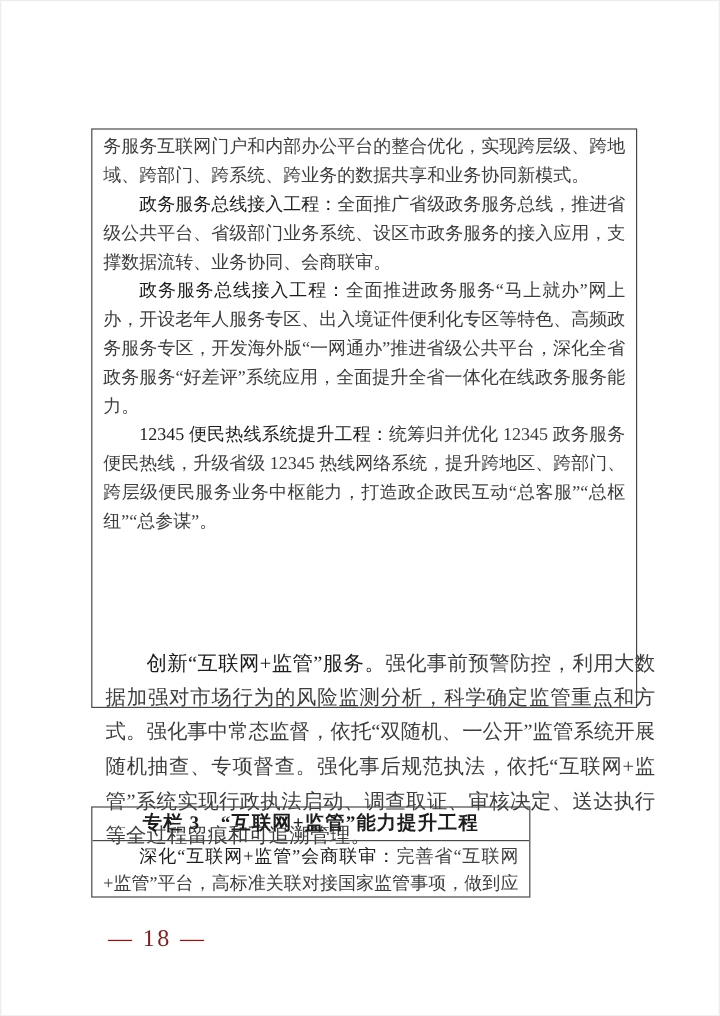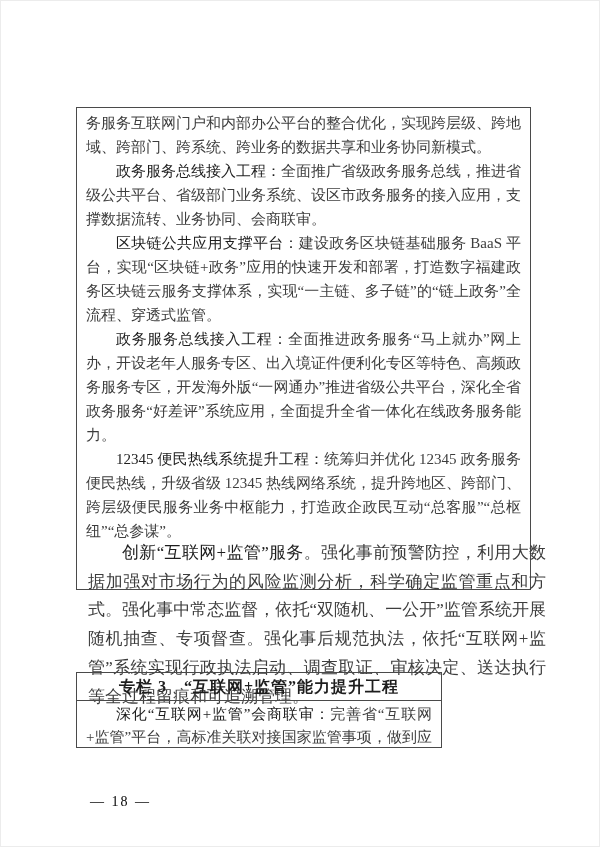--- a/index.html
+++ b/index.html
@@ -78,35 +78,34 @@
     padding: 2px 9px 0 9px;
     font-size: 15px;
     line-height: 23px;
     text-align: justify;
     text-indent: 2em;
   }
   
   .page-number {
     position: absolute;
     left: 90px;
-    top: 794px;
-    font-size: 14px;
-    color: #000000;
+    top: 771px;
+    font-size: 20px;
+    color: #7f1d1d;
     letter-spacing: 2px;
   }
 </style>
 </head>
 <body>
 
 <div class="page">
 
   <div class="project-box">
     <p><span>务服务互联网门户和内部办公平台的整合优化，实现跨层级、跨地域、跨部门、跨系统、跨业务的数据共享和业务协同新模式。</span></p>
     <p class="indent"><span class="lead">政务服务总线接入工程：</span><span>全面推广省级政务服务总线，推进省级公共平台、省级部门业务系统、设区市政务服务的接入应用，支撑数据流转、业务协同、会商联审。</span></p>
-    <p class="indent"><span class="lead">区块链公共应用支撑平台：</span><span>建设政务区块链基础服务 BaaS 平台，实现“区块链+政务”应用的快速开发和部署，打造数字福建政务区块链云服务支撑体系，实现“一主链、多子链”的“链上政务”全流程、穿透式监管。</span></p>
     <p class="indent"><span class="lead">政务服务总线接入工程：</span><span>全面推进政务服务“马上就办”网上办，开设老年人服务专区、出入境证件便利化专区等特色、高频政务服务专区，开发海外版“一网通办”推进省级公共平台，深化全省政务服务“好差评”系统应用，全面提升全省一体化在线政务服务能力。</span></p>
     <p class="indent"><span class="lead">12345 便民热线系统提升工程：</span><span>统筹归并优化 12345 政务服务便民热线，升级省级 12345 热线网络系统，提升跨地区、跨部门、跨层级便民服务业务中枢能力，打造政企政民互动“总客服”“总枢纽”“总参谋”。</span></p>
   </div>
 
   <p class="body-paragraph"><span class="lead">创新“互联网+监管”服务。</span><span>强化事前预警防控，利用大数据加强对市场行为的风险监测分析，科学确定监管重点和方式。强化事中常态监督，依托“双随机、一公开”监管系统开展随机抽查、专项督查。强化事后规范执法，依托“互联网+监管”系统实现行政执法启动、调查取证、审核决定、送达执行等全过程留痕和可追溯管理。</span></p>
 
   <div class="column-box">
     <div class="column-box-title">专栏 3　“互联网+监管”能力提升工程</div>
     <p><span class="lead">深化“互联网+监管”会商联审：</span><span>完善省“互联网+监管”平台，高标准关联对接国家监管事项，做到应领尽领；接入各类行业数字化监管，</span></p>
   </div>

